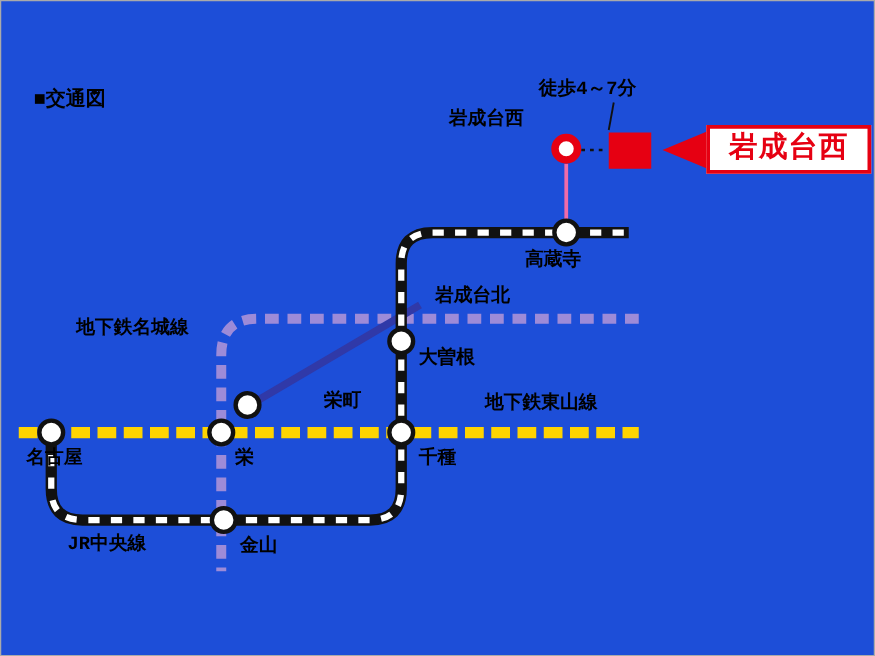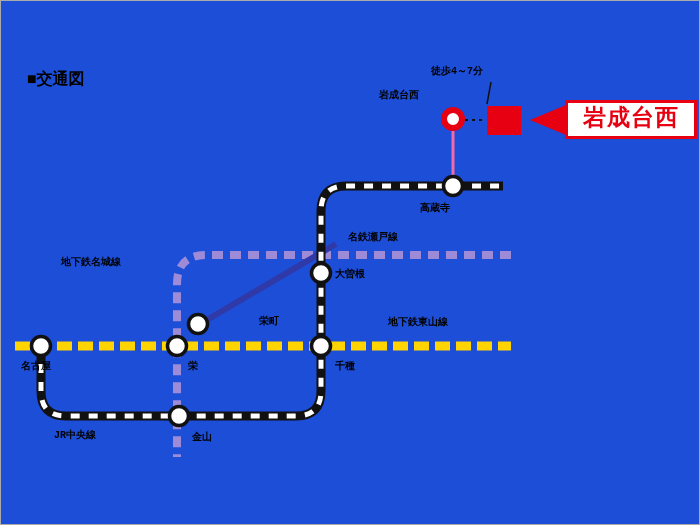--- a/index.html
+++ b/index.html
@@ -8,30 +8,30 @@
     width:700px;height:525px;
     background:#1d4ed8;
     border:1px solid #aaa;
     box-sizing:border-box;
     font-family:Liberation Mono, monospace;
     overflow:hidden;
   }
   #rail-svg{position:absolute;left:0;top:0;z-index:1;}
   .lbl{
     position:absolute;z-index:2;
-    font-size:10px;font-weight:600;color:#000;
+    font-size:15px;font-weight:600;color:#000;
     white-space:nowrap;line-height:19px;
   }
   #map-title{left:26px;top:70px;font-size:16px;font-weight:600;}
   #walk-label{left:430px;top:61px;}
   #busstop-label{left:330px;top:85px;width:88px;text-align:right;}
   #bus-label{left:287px;top:151px;}
   #kozoji-label{left:419px;top:198px;text-align:center;}
   #seto-label{left:347px;top:227px;}
-  #ozone-label{left:334px;top:264px;}
+  #ozone-label{left:334px;top:276px;}
   #meijo-label{left:60px;top:252px;}
   #higashiyama-label{left:387px;top:312px;}
   #sakaemachi-label{left:213px;top:311px;margin-left:45px;}
   #nagoya-label{left:20px;top:356px;}
   #sakae-label{left:187px;top:356px;}
   #chikusa-label{left:334px;top:356px;}
   #jr-label{left:53px;top:425px;}
   #kanayama-label{left:191px;top:427px;}
   #dest-box{
     position:absolute;z-index:2;
@@ -79,21 +79,21 @@
   <div class="lbl" id="map-title">■交通図</div>
 
   <div class="lbl" id="walk-label">徒歩4～7分</div>
 
   <div class="lbl" id="busstop-label">
     <div>岩成台西</div>
   </div>
 
 
   <div class="lbl" id="kozoji-label">高蔵寺</div>
-  <div class="lbl" id="seto-label">名鉄瀬戸線</div>
+  <div class="lbl" id="seto-label">岩成台北</div>
   <div class="lbl" id="ozone-label">大曽根</div>
   <div class="lbl" id="meijo-label">地下鉄名城線</div>
   <div class="lbl" id="higashiyama-label">地下鉄東山線</div>
   <div class="lbl" id="sakaemachi-label">栄町</div>
   <div class="lbl" id="nagoya-label">名古屋</div>
   <div class="lbl" id="sakae-label">栄</div>
   <div class="lbl" id="chikusa-label">千種</div>
   <div class="lbl" id="jr-label">JR中央線</div>
   <div class="lbl" id="kanayama-label">金山</div>
 

